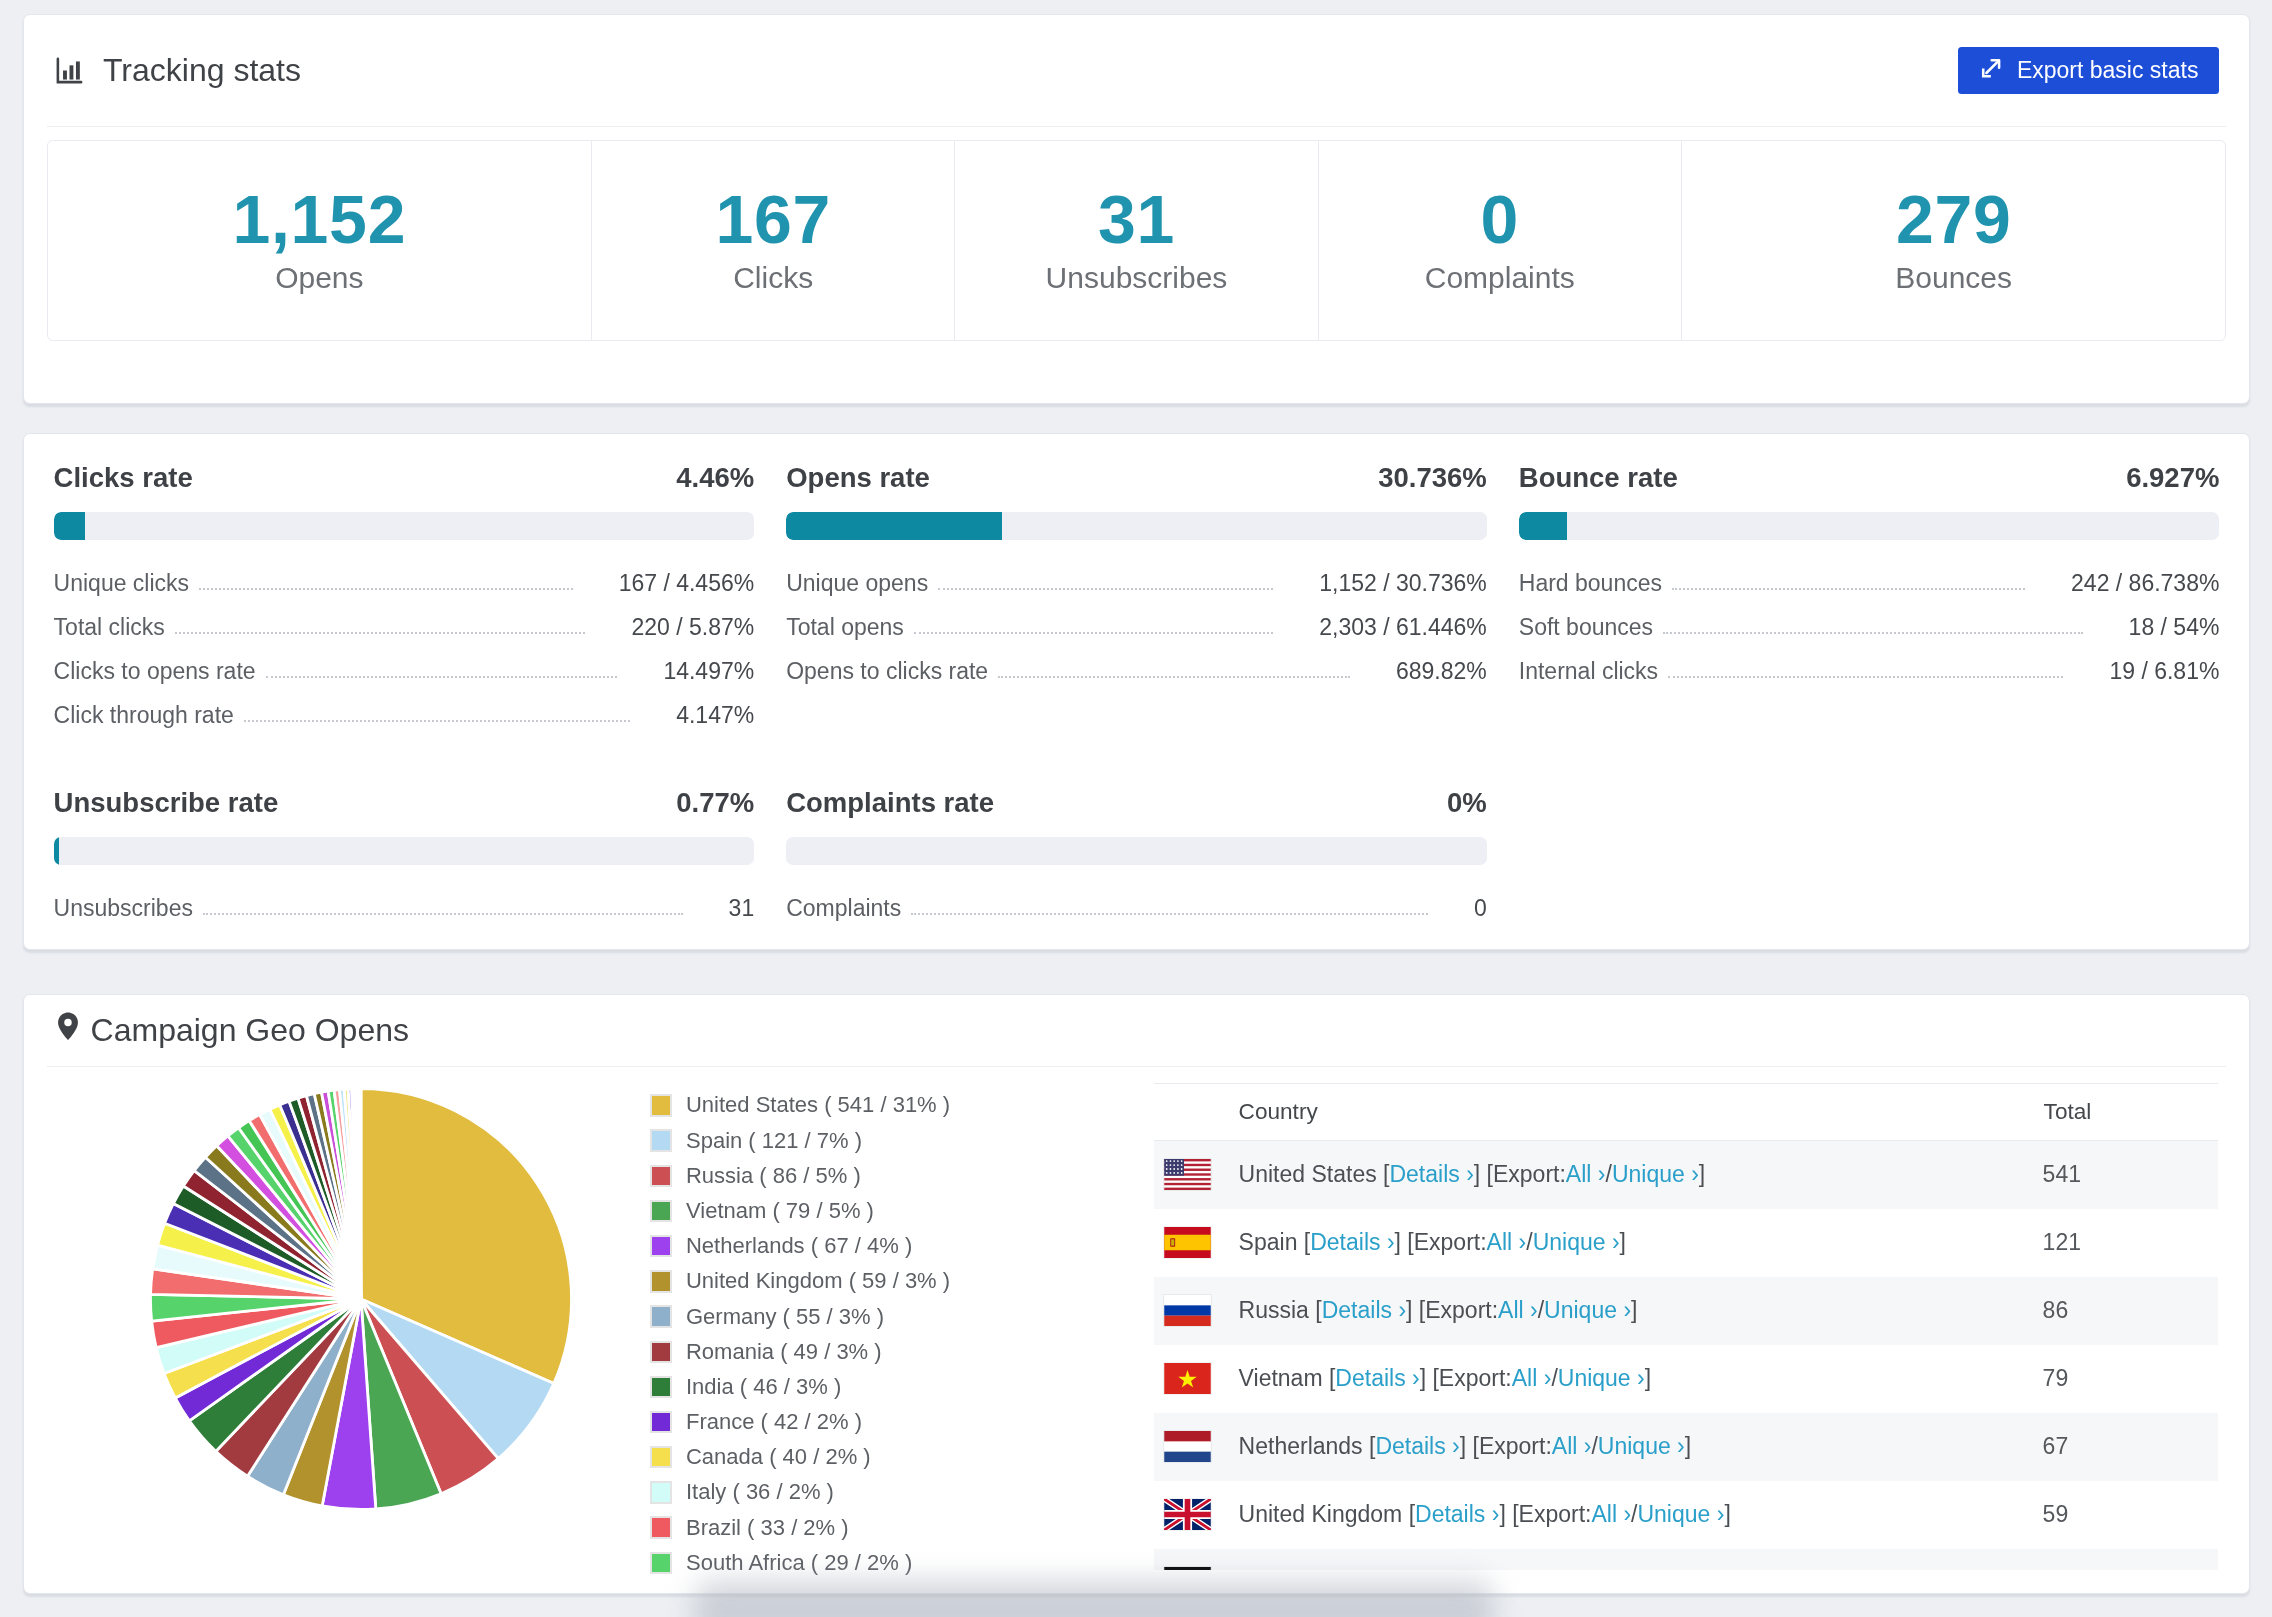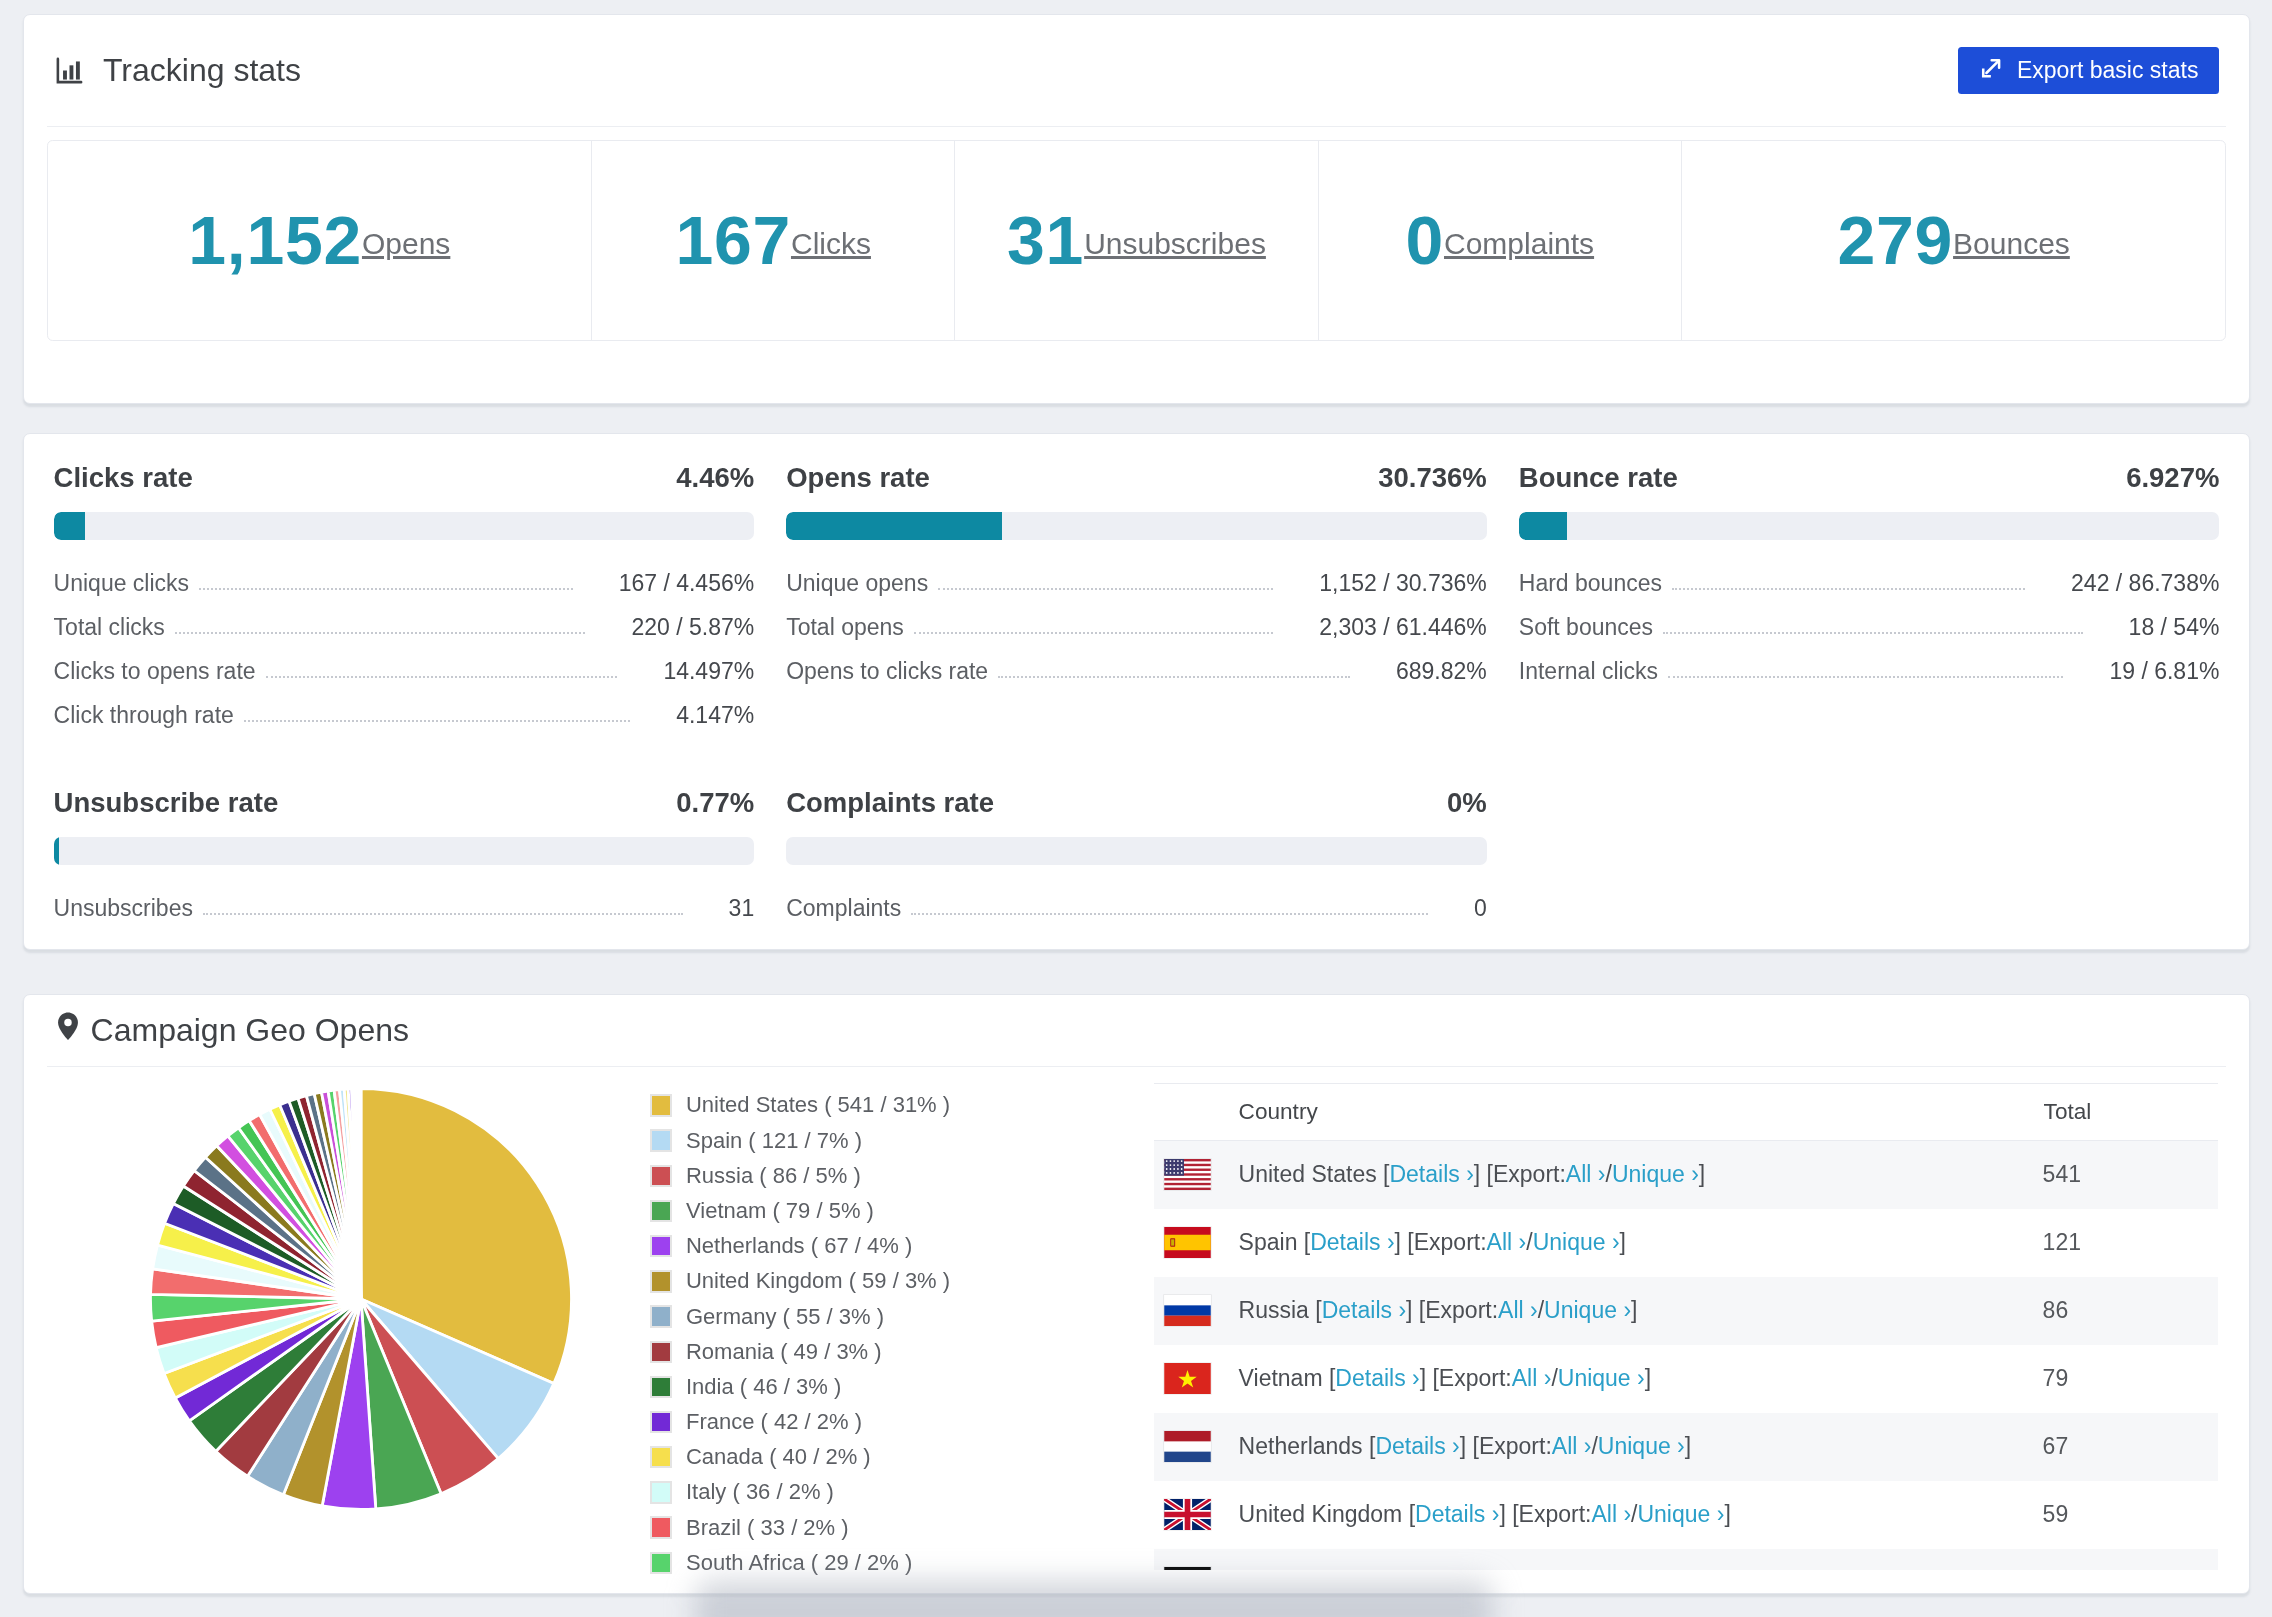--- a/index.html
+++ b/index.html
@@ -27,26 +27,26 @@
   .btn-export{
     display:flex;align-items:center;gap:12.7px;border:none;cursor:pointer;
     background:#1d4ed8;color:#fff;font-size:23px;font-weight:500;
     font-family:inherit;height:47px;padding:0 21px;border-radius:3.5px;
   }
   .stat-boxes{
     margin-top:12.7px;height:199px;display:flex;
     border:0.7px solid #e9ebf0;border-radius:5.6px;background:#fff;
   }
   .stat-box{
-    display:flex;align-items:center;justify-content:center;
+    display:flex;flex-direction:column;align-items:center;justify-content:center;
     border-left:0.7px solid #e9ebf0;
   }
   .stat-box:first-child{border-left:none;}
   .stat-box .num{font-size:68px;font-weight:800;color:#2093ae;letter-spacing:0.7px;line-height:1;}
-  .stat-box .lbl{font-size:30px;color:#6d7075;margin-top:8.5px;text-decoration:underline;}
+  .stat-box .lbl{font-size:30px;color:#6d7075;margin-top:8.5px;}
   .w3{flex:3;} .w2{flex:2;}
   
   .card-rates{margin-top:29px;height:517px;padding:27px 22.6px 0;}
   .rates-grid{
     display:grid;grid-template-columns:1fr 1fr 1fr;
     column-gap:32px;row-gap:49px;padding:0 7px;
   }
   .rate-head{display:flex;justify-content:space-between;align-items:baseline;
     font-size:27.5px;font-weight:700;color:#3e4145;line-height:34px;}
   .bar{margin-top:17px;height:28px;background:#edeff4;border-radius:7px;overflow:hidden;}

